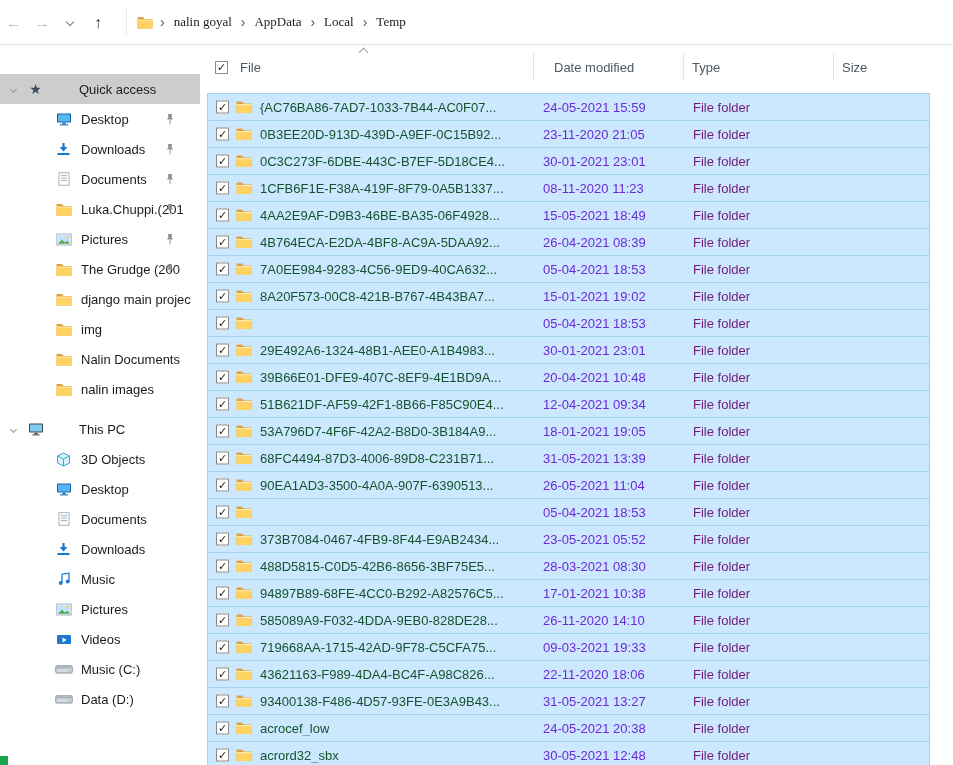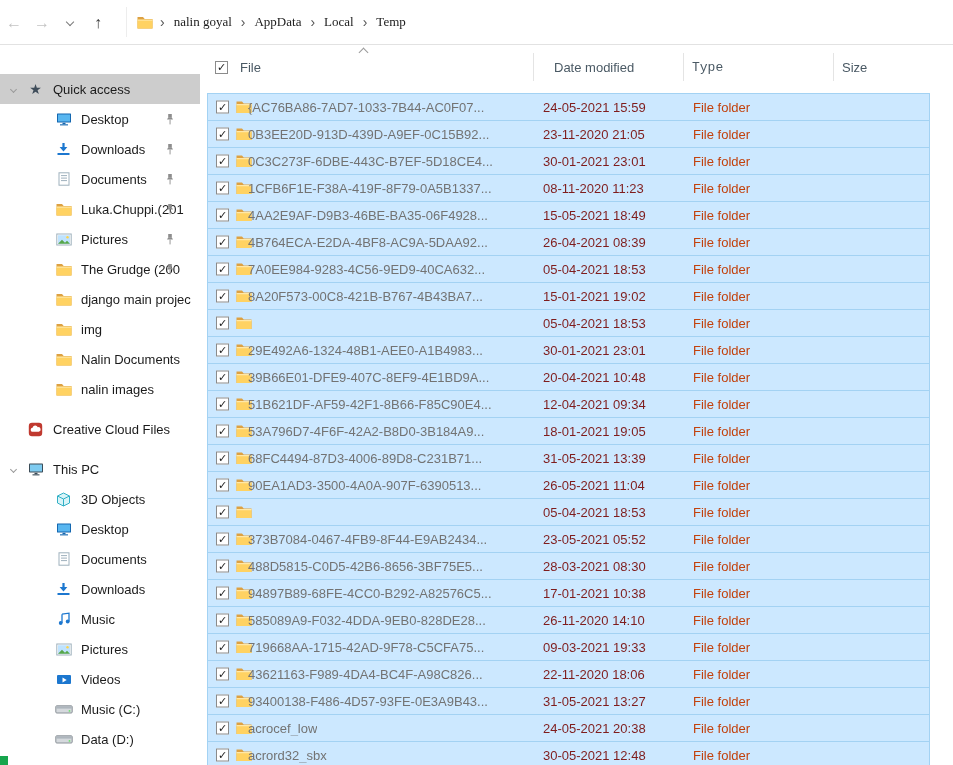--- a/index.html
+++ b/index.html
@@ -23,51 +23,51 @@
   
   .sidebar{position:absolute;top:46px;left:0;width:200px;bottom:0;background:#fff;
     padding-top:28px;overflow:hidden;}
   .side-item{height:30px;display:flex;align-items:center;position:relative;
     padding-left:54px;white-space:nowrap;cursor:default;}
   .side-item.section{padding-left:26px;}
   .side-item.gap{margin-top:10px;}
   .side-item.active{background:#cdcdcd;}
   .side-item .icon{width:19px;display:inline-flex;justify-content:center;margin-right:8px;flex:none;}
   .side-label{overflow:hidden;max-width:118px;}
-  .side-item.section .side-label{max-width:150px;}
+  .side-item.section .side-label{max-width:150px;margin-left:26px;}
   .pin{position:absolute;right:13px;top:9px;}
   .expander{position:absolute;left:11px;top:13px;width:5px;height:5px;
     border-right:1px solid #9a9a9a;border-bottom:1px solid #9a9a9a;transform:rotate(45deg);}
   .star{font-size:14px;color:#3f4d5a;line-height:14px;}
 
   
   .main{position:absolute;top:46px;left:200px;right:0;bottom:0;background:#fff;}
   .table-header{position:absolute;top:0;left:0;right:0;height:44px;color:#4a5964;}
   .hlabel{position:absolute;top:14px;white-space:nowrap;cursor:default;}
   .h-name{left:40px;}
   .h-date{left:354px;}
-  .h-type{left:492px;font-family:Liberation Mono, monospace;}
+  .h-type{left:492px;}
   .h-size{left:642px;}
   .col-sep{position:absolute;top:7px;height:28px;width:1px;background:#e4e4e4;}
   .sort-caret{position:absolute;left:160px;top:3px;width:7px;height:7px;
     border-left:1px solid #9a9a9a;border-top:1px solid #9a9a9a;transform:rotate(45deg);}
 
   .checkbox{width:13px;height:13px;border:1px solid #8b8b8b;background:#fff;
     font-size:11px;line-height:11px;text-align:center;color:#1b1b1b;display:inline-block;}
   .hdr-check{position:absolute;left:15px;top:15px;}
 
   .rows{position:absolute;top:47px;left:7px;right:23px;}
   .file-row{height:28px;position:relative;background:#cce8ff;border:1px solid #a3d2f3;}
   .file-row + .file-row{margin-top:-1px;}
   .file-row .checkbox{position:absolute;left:8px;top:50%;transform:translateY(-50%);}
   .file-row .rowfolder{position:absolute;left:28px;top:50%;transform:translateY(-50%);}
   .cell{position:absolute;top:50%;transform:translateY(-50%);white-space:nowrap;}
-  .cell.name{left:40px;max-width:276px;overflow:hidden;color:#737373;}
-  .cell.date{left:335px;color:#7f1d1d;}
-  .cell.type{left:485px;color:#c2410c;}
+  .cell.name{left:52px;max-width:276px;overflow:hidden;color:#14532d;}
+  .cell.date{left:335px;color:#6d28d9;}
+  .cell.type{left:485px;color:#701a75;}
   .cell.size{left:635px;color:#5d6b79;}
 
   .artifact{position:absolute;left:0;bottom:0;width:8px;height:9px;background:#17a54d;}
 </style>
 </head>
 <body>
 
 <div class="navbar">
   <span class="navbtn disabled">←</span>
   <span class="navbtn disabled">→</span>
@@ -241,29 +241,20 @@
           <svg width="16" height="13" viewBox="0 0 16 13">
             <path d="M0.5 1 H6 l1.7 2 H15.5 V12.5 H0.5 Z" fill="#dda142"></path>
             <path d="M0.5 3.6 H15.5 V12.5 H0.5 Z" fill="#ffd262"></path>
             <path d="M0.5 3.6 H15.5 V4.7 H0.5 Z" fill="#ffe8a8"></path>
           </svg>
         </span>
         <span class="side-label">nalin images</span>
       </div>
     </div>
 
-  <div class="side-item section gap">
-    <span class="icon">
-        <svg width="15" height="15" viewBox="0 0 15 15">
-          <rect x="0.8" y="0.8" width="13.4" height="13.4" rx="3.2" fill="#c0392f"></rect>
-          <path d="M4.2 9.8 a2.1 2.1 0 0 1 .3-4.1 A2.8 2.8 0 0 1 9.8 5.2 a2.3 2.3 0 0 1 1 4.6 z" fill="#fff"></path>
-        </svg>
-      </span>
-    <span class="side-label">Creative Cloud Files</span>
-  </div>
 
   <div class="side-item section gap">
     <i class="expander"></i>
     <span class="icon">
         <svg width="16" height="14" viewBox="0 0 16 14">
           <rect x="1" y="1.5" width="14" height="9" rx="0.8" fill="#3a4b57"></rect>
           <rect x="2" y="2.5" width="12" height="7" fill="#7ecbf0"></rect>
           <rect x="6.5" y="10.8" width="3" height="1.4" fill="#3a4b57"></rect>
           <rect x="4.5" y="12.3" width="7" height="1.1" fill="#3a4b57"></rect>
         </svg>

